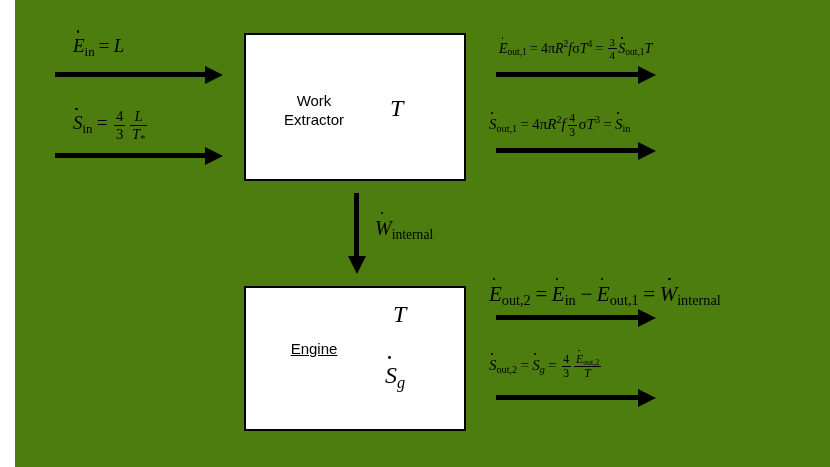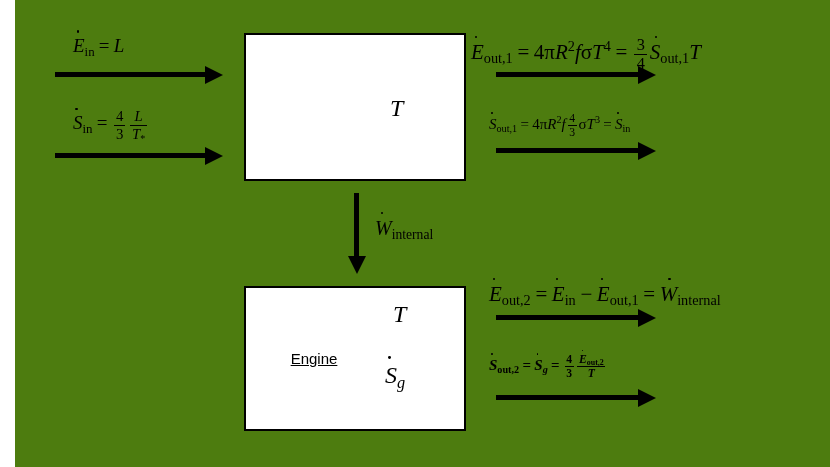--- a/index.html
+++ b/index.html
@@ -169,25 +169,27 @@
 
   <div class="math" style="left:58px; top:108px; font-size:19px;">
     <span class="dot var">S</span><sub>in</sub><span class="op">=</span><span class="frac"><span class="numr">4</span><span class="den">3</span></span><span class="frac"><span class="numr var">L</span><span class="den var">T<sub>*</sub></span></span>
   </div>
   <div class="arrow-h" style="left:40px; top:147px; width:168px;">
     <div class="shaft" style="width:152px;"></div>
     <div class="head" style="left:150px;"></div>
   </div>
 
   <div class="box" style="left:229px; top:33px; width:222px; height:148px;"></div>
+  <div class="box-label" style="left:244px; top:92px; width:110px;">Work
+Extractor</div>
   <div class="box-state math" style="left:375px; top:96px; font-size:24px;">
     <span class="var">T</span>
   </div>
 
-  <div class="math" style="left:456px; top:36px; font-size:21px;">
+  <div class="math" style="left:484px; top:36px; font-size:14px;">
     <span class="dot var">E</span><sub>out,1</sub><span class="op">=</span><span class="num">4</span><span class="up">π</span><span class="var">R</span><sup>2</sup><span class="var">f</span><span class="up">σ</span><span class="var">T</span><sup>4</sup><span class="op">=</span><span class="frac"><span class="numr">3</span><span class="den">4</span></span><span class="dot var shift">S</span><sub>out,1</sub><span class="var">T</span>
   </div>
   <div class="arrow-h" style="left:481px; top:66px; width:160px;">
     <div class="shaft" style="width:144px;"></div>
     <div class="head" style="left:142px;"></div>
   </div>
 
   <div class="math" style="left:474px; top:112px; font-size:15px;font-family:Liberation Serif, serif;">
     <span class="dot var">S</span><sub>out,1</sub><span class="op">=</span><span class="num">4</span><span class="up">π</span><span class="var">R</span><sup>2</sup><span class="var">f</span><span class="frac"><span class="numr">4</span><span class="den">3</span></span><span class="up">σ</span><span class="var">T</span><sup>3</sup><span class="op">=</span><span class="dot var">S</span><sub>in</sub>
   </div>
@@ -198,37 +200,37 @@
 
   <div class="arrow-v" style="left:333px; top:193px; height:82px;">
     <div class="shaft" style="height:64px;"></div>
     <div class="head" style="top:63px;"></div>
   </div>
   <div class="math" style="left:360px; top:218px; font-size:20px;">
     <span class="dot var">W</span><sub>internal</sub>
   </div>
 
   <div class="box" style="left:229px; top:286px; width:222px; height:145px;"></div>
-  <div class="box-label" style="left:244px; top:350px; width:110px;text-decoration:underline;">Engine</div>
+  <div class="box-label" style="left:244px; top:340px; width:110px;text-decoration:underline;">Engine</div>
   <div class="box-state math" style="left:378px; top:302px; font-size:24px;">
     <span class="var">T</span>
   </div>
   <div class="box-state math" style="left:370px; top:363px; font-size:24px;">
     <span class="dot var">S</span><sub class="it">g</sub>
   </div>
 
   <div class="math" style="left:474px; top:284px; font-size:21px;">
     <span class="dot var">E</span><sub>out,2</sub><span class="op">=</span><span class="dot var">E</span><sub>in</sub><span class="op">−</span><span class="dot var">E</span><sub>out,1</sub><span class="op">=</span><span class="dot var shift">W</span><sub>internal</sub>
   </div>
   <div class="arrow-h" style="left:481px; top:309px; width:160px;">
     <div class="shaft" style="width:144px;"></div>
     <div class="head" style="left:142px;"></div>
   </div>
 
-  <div class="math" style="left:474px; top:353px; font-size:15px;font-weight:bold;">
+  <div class="math" style="left:474px; top:353px; font-size:15px;">
     <span class="dot var">S</span><sub>out,2</sub><span class="op">=</span><span class="dot var">S</span><sub class="it">g</sub><span class="op">=</span><span class="frac"><span class="numr">4</span><span class="den">3</span></span><span class="frac"><span class="numr"><span class="dot var">E</span><sub>out,2</sub></span><span class="den var">T</span></span>
   </div>
   <div class="arrow-h" style="left:481px; top:389px; width:160px;">
     <div class="shaft" style="width:144px;"></div>
     <div class="head" style="left:142px;"></div>
   </div>
 
 </div>
 
 </body></html>

